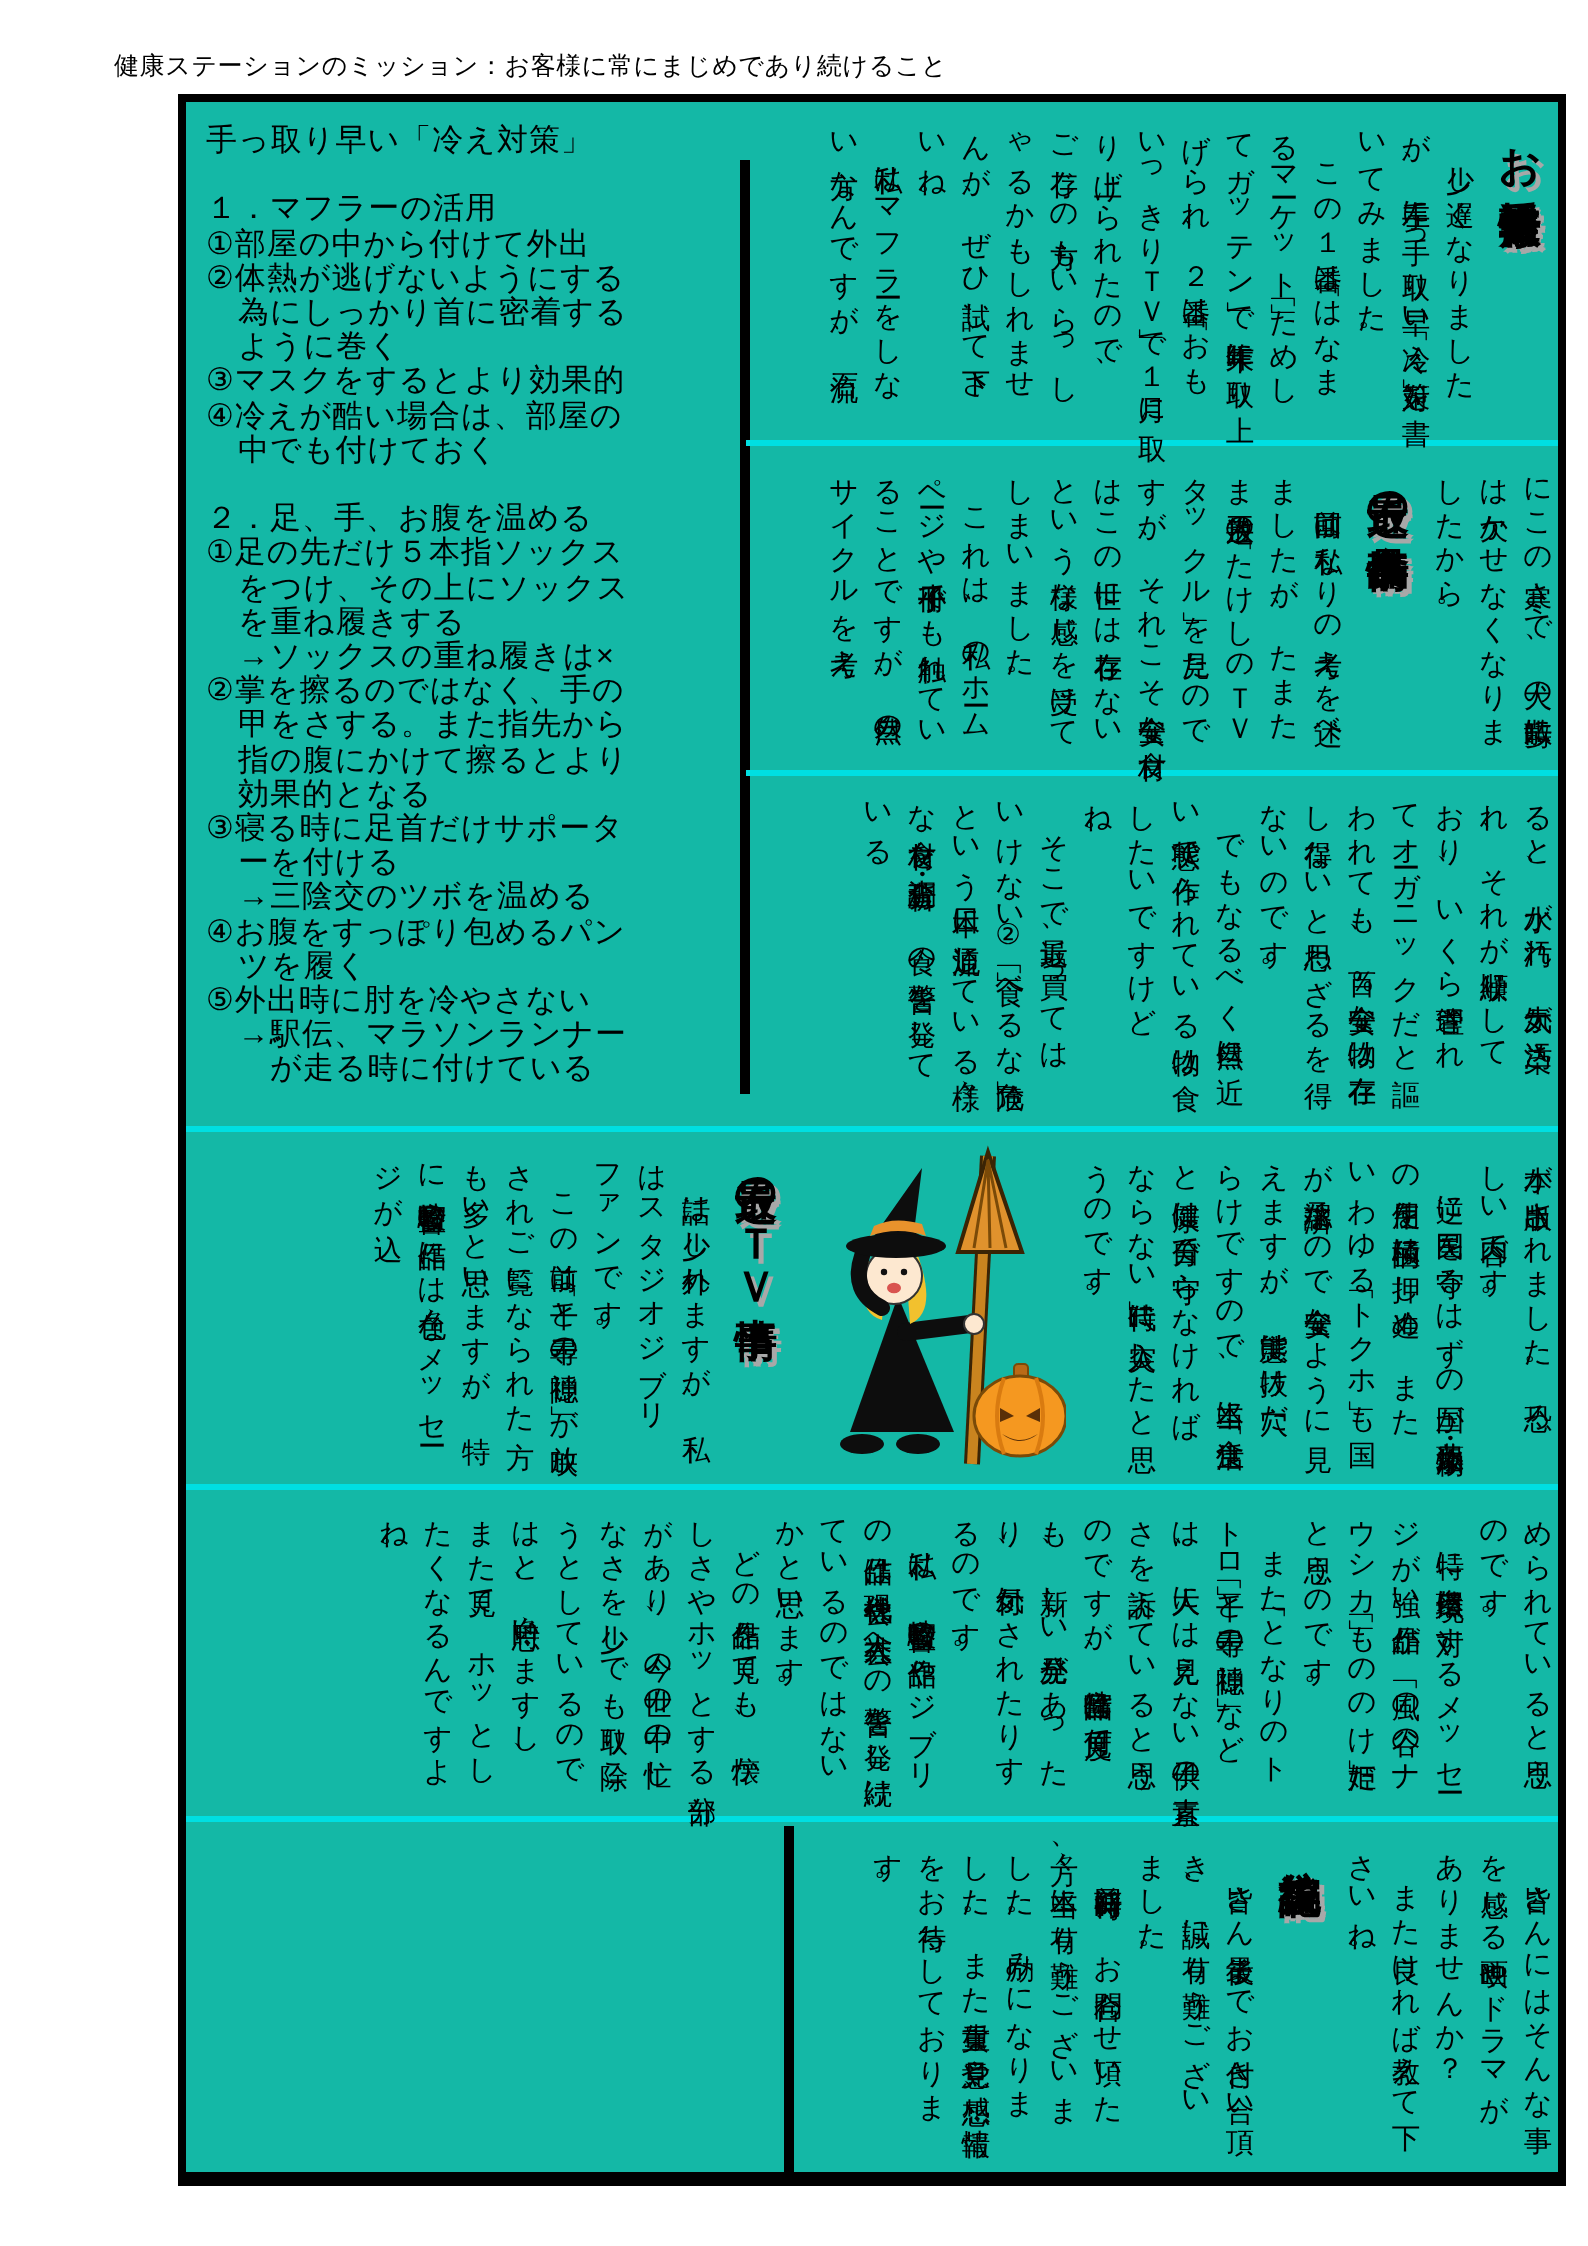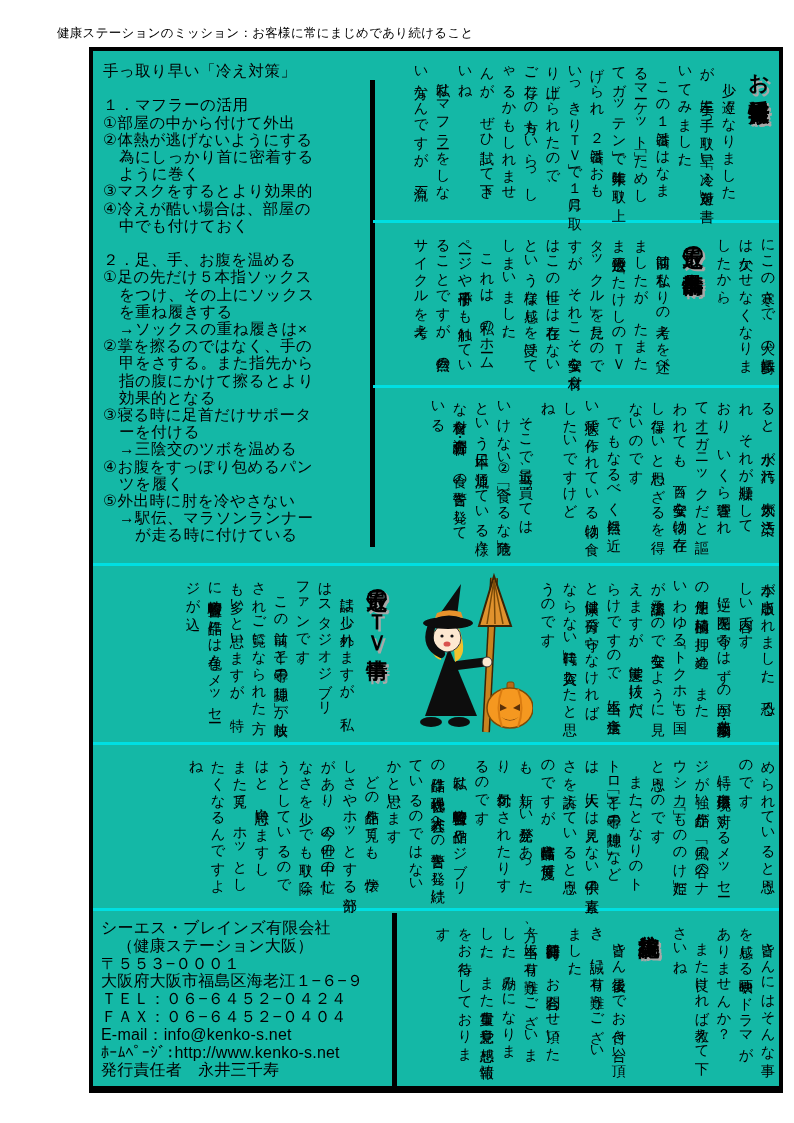--- a/index.html
+++ b/index.html
@@ -183,24 +183,15 @@
     </div>
 
     <div class="band band6">
       <div class="vtext">　皆さんにはそんな事を感じる映画やドラマがありませんか？
 　また良ければ教えて下さいね。</div>
       <div class="vtitle">編集後記</div>
       <div class="vtext">　皆さん最後までお付き合い頂き、誠に有り難うございました。
 　前回発行時に、お問合わせ頂いた方々、本当に有り難うございました。励みになりました。また貴重な意見や感想、情報をお待ちしております。</div>
     </div>
 
-    <div class="footerbox">シーエス・ブレインズ有限会社
-　（健康ステーション大阪）
-〒５５３−０００１
-大阪府大阪市福島区海老江１−６−９
-ＴＥＬ：０６−６４５２−０４２４
-ＦＡＸ：０６−６４５２−０４０４
-E-mail：info@kenko-s.net
-ﾎｰﾑﾍﾟｰｼﾞ：http://www.kenko-s.net
-発行責任者　永井三千寿</div>
 
   </div>
 </div>
 
 </body></html>

